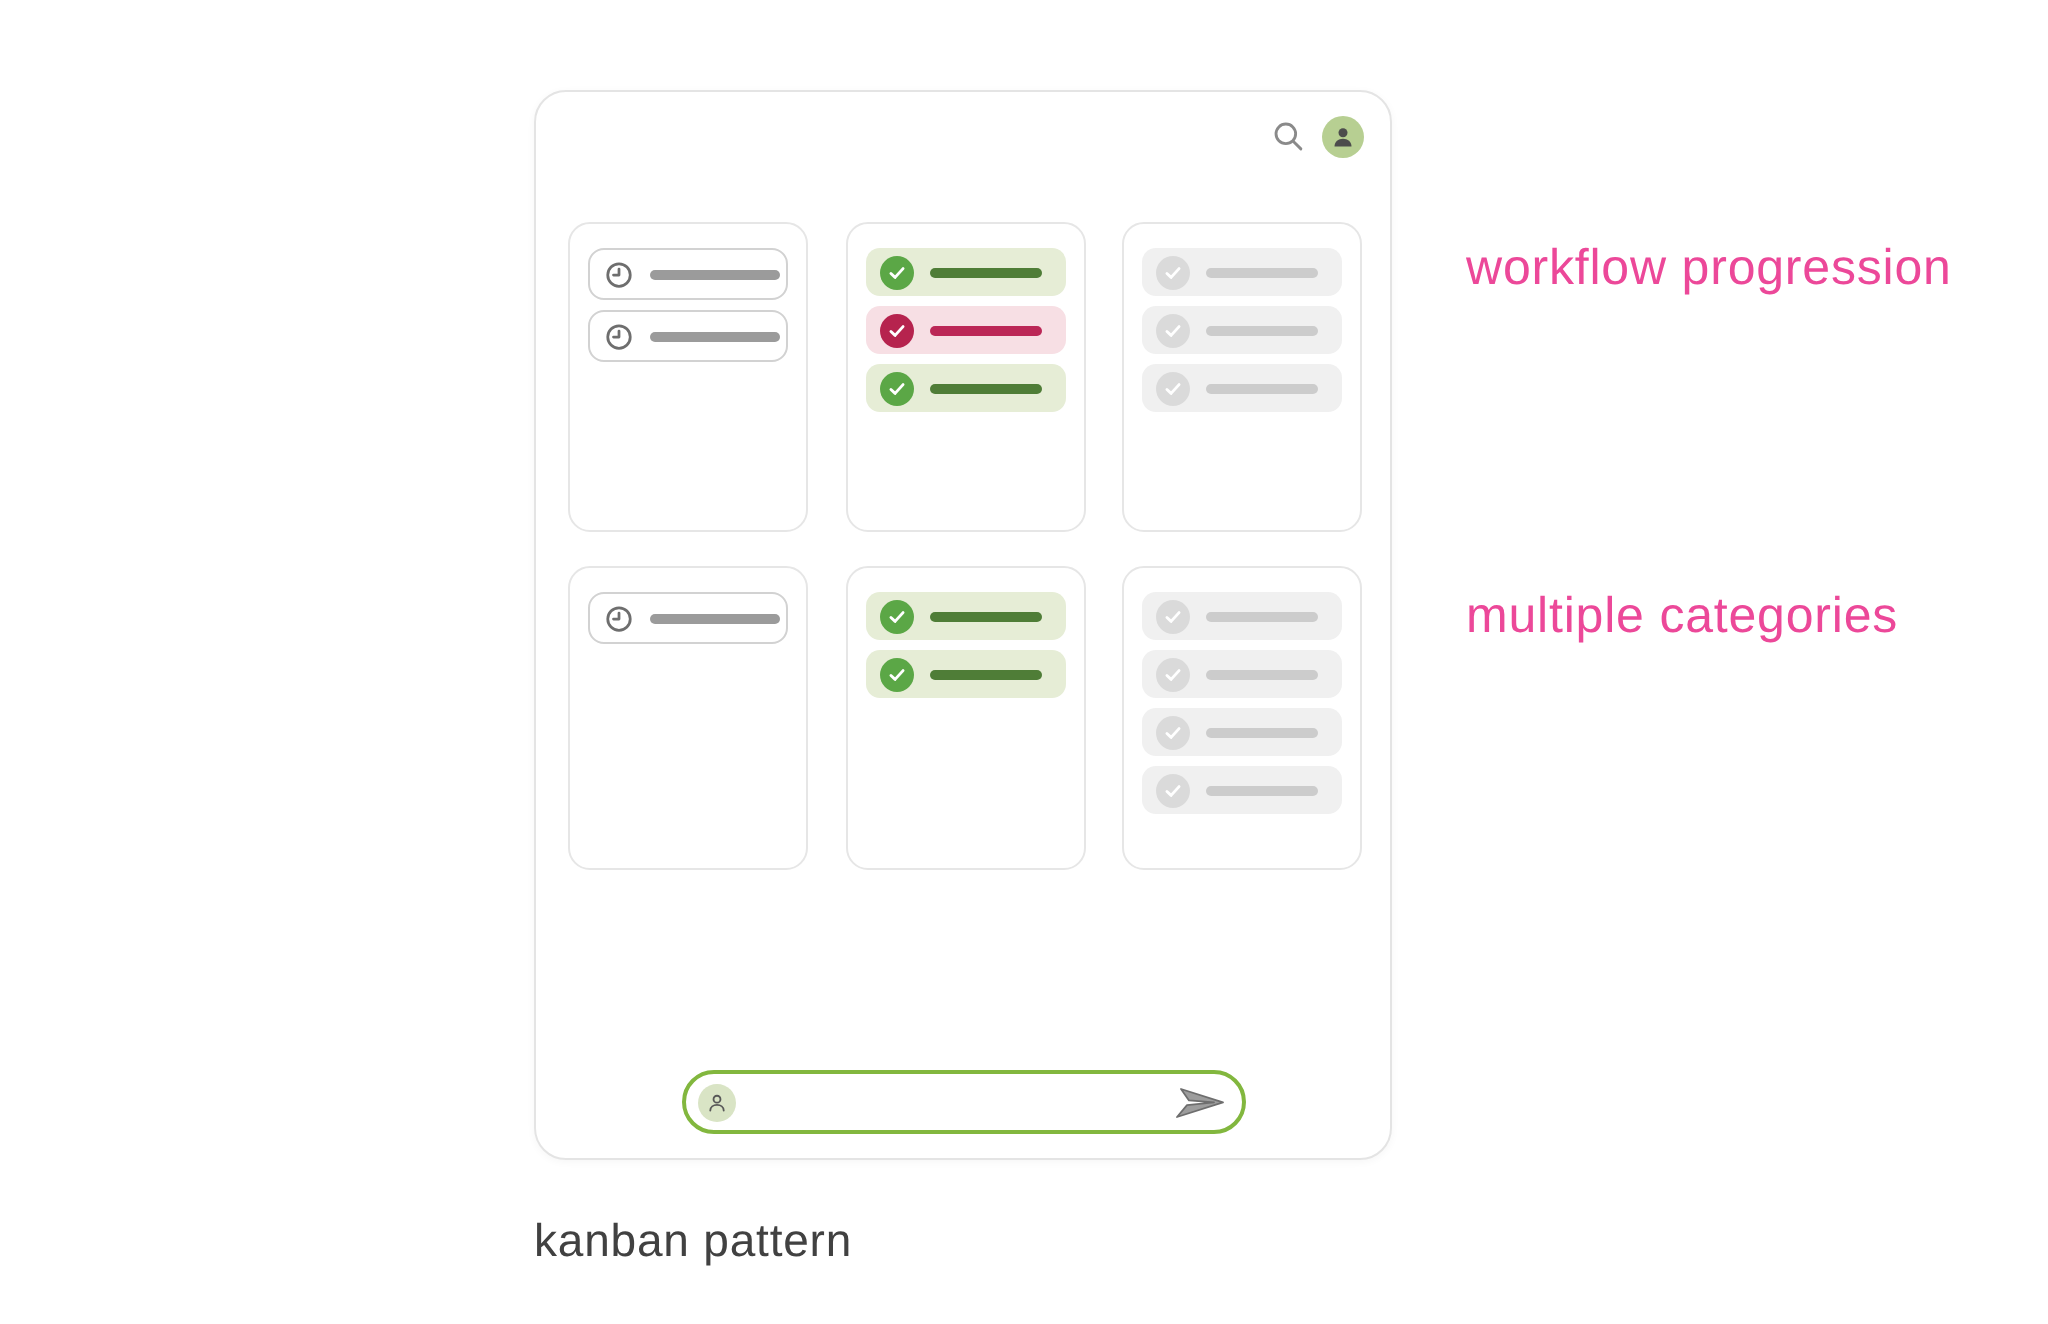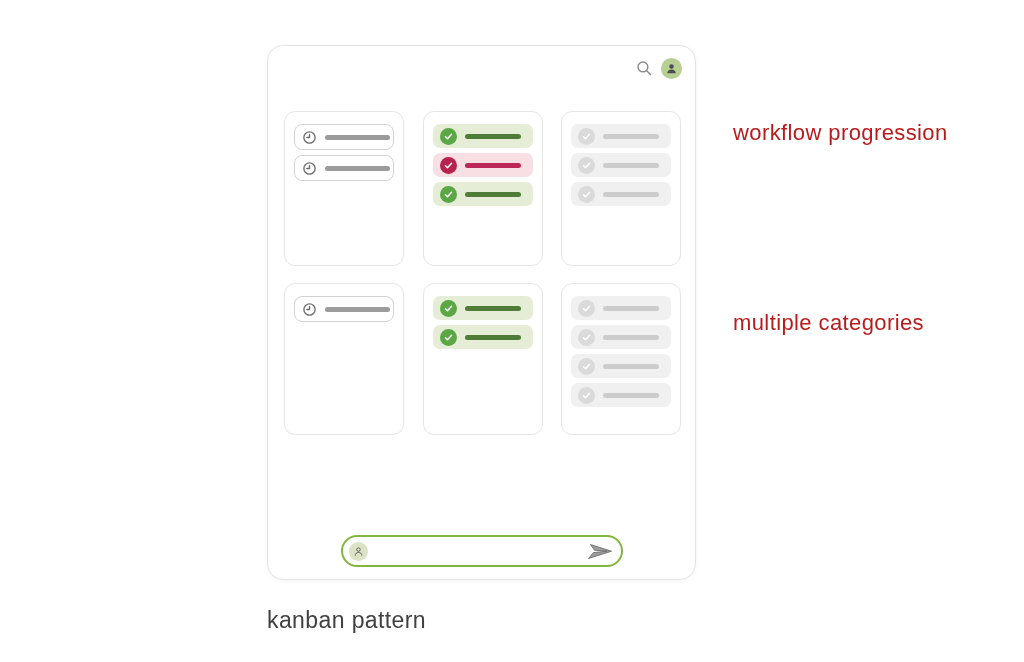--- a/index.html
+++ b/index.html
@@ -64,24 +64,24 @@
     width:19px;height:19px;border-radius:50%;background:var(--chip-bg,#d9e4c5);
     display:flex;align-items:center;justify-content:center;flex:0 0 auto;
   }
   .composer input{
     flex:1;border:none;outline:none;background:transparent;height:100%;
     font-family:"Liberation Sans",sans-serif;font-size:13px;color:#414141;min-width:0;padding:0 6px;
   }
   .send-btn{background:none;border:none;padding:0;cursor:pointer;display:flex;align-items:center;flex:0 0 auto;}
   
   .side-label{
-    position:absolute;left:733px;font-size:22px;letter-spacing:.4px;color:#b91c1c;white-space:nowrap;
+    position:absolute;left:733px;font-size:25px;letter-spacing:.4px;color:#ec4899;white-space:nowrap;
   }
   .label-1{top:120px;}
-  .label-2{top:310px;}
+  .label-2{top:294px;}
   .caption{
     position:absolute;left:267px;top:607px;width:429px;text-align:left;
     font-size:23px;letter-spacing:.4px;color:#414141;
   }
 </style>
 </head>
 <body style="--accent: #82b73e; --avatar-bg: #b7cf92; --chip-bg: #d9e4c5; --green-bg: #e6edd6; --green-circle: #5ba746; --green-bar: #4f7d37; --red-bg: #f7dfe4; --red-circle: #b6234e; --red-bar: #bb2756; --gray-bg: #f0f0f0; --gray-circle: #dadada; --gray-bar: #cccccc; --pending-border: #d2d2d2; --pending-bar: #9b9b9b; --text: #414141;">
 
 <div class="panel">
 

